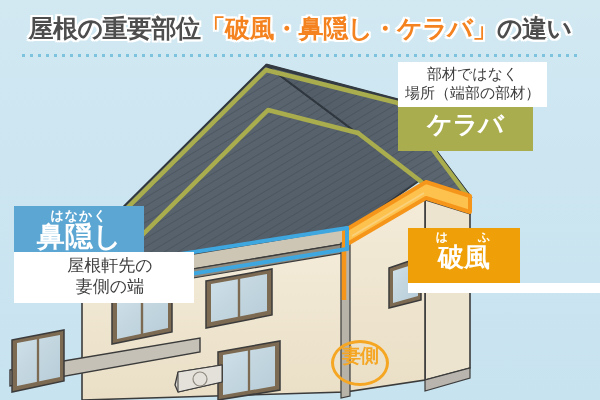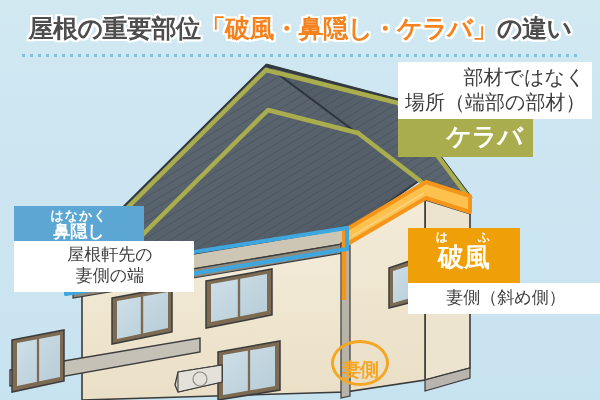--- a/index.html
+++ b/index.html
@@ -101,39 +101,39 @@
     font-weight: normal;
     line-height: 1.25;
     text-align: center;
     padding: 3px 7px 4px 7px;
     white-space: nowrap;
   }
   .descbox .dl { display: block; }
 
   
   #kerava-callout { left: 398px; top: 62px; }
-  #kerava-callout .descbox { font-size: 20px; text-align: right; }
+  #kerava-callout .descbox { font-size: 15px; }
   #kerava-callout .tagbox {
     background: #a9ad4d;
     width: 115px;
     margin-top: 0px;
-    padding: 5px 10px 8px 10px;
-    text-align: right;
+    padding: 5px 10px 14px 10px;
+    text-align: center;
   }
   #kerava-callout .tagbox .mainterm { font-size: 25px; }
 
   
   #hanakakushi-callout { left: 14px; top: 206px; }
   #hanakakushi-callout .tagbox {
     background: #5ba6d2;
     width: 118px;
     padding: 3px 6px 1px 6px;
   }
   #hanakakushi-callout .tagbox .furigana { font-size: 13px; letter-spacing: 1px; }
-  #hanakakushi-callout .tagbox .mainterm { font-size: 17px; }
+  #hanakakushi-callout .tagbox .mainterm { font-size: 28px; }
   #hanakakushi-callout .descbox { font-size: 17px; width: 160px; padding: 3px 4px 5px 16px; }
 
   
   #hafu-callout { left: 408px; top: 228px; }
   #hafu-callout .tagbox {
     background: #efa008;
     width: 96px;
     padding: 3px 8px 13px 8px;
   }
   #hafu-callout .tagbox .furigana { font-size: 12px; letter-spacing: 9px; padding-left: 7px; }
@@ -142,21 +142,21 @@
 
   
   #tsumagawa-marker {
     position: absolute;
     left: 331px; top: 340px;
     width: 58px; height: 46px;
     border: 3px solid #f5a623;
     border-radius: 50%;
     box-sizing: border-box;
     display: flex;
-    align-items: flex-end;
+    align-items: flex-start;
     justify-content: center;
     z-index: 30;
     background: rgba(0,0,0,0);
   }
   #tsumagawa-marker span {
     font-size: 19px;
     font-weight: bold;
     color: #f5a623;
     letter-spacing: -1px;
   }
@@ -310,21 +310,20 @@
       <span class="dl">妻側の端</span>
     </div>
   </div>
 
   <div class="callout" id="hafu-callout">
     <div class="tagbox">
       <span class="furigana">は　ふ</span>
       <span class="mainterm">破風</span>
     </div>
     <div class="descbox">
-      <span class="dl">妻側（斜め側）</span>
     </div>
   </div>
 
   <div id="tsumagawa-marker">
     <span>妻側</span>
   </div>
 
 </div>
 
 </body></html>

